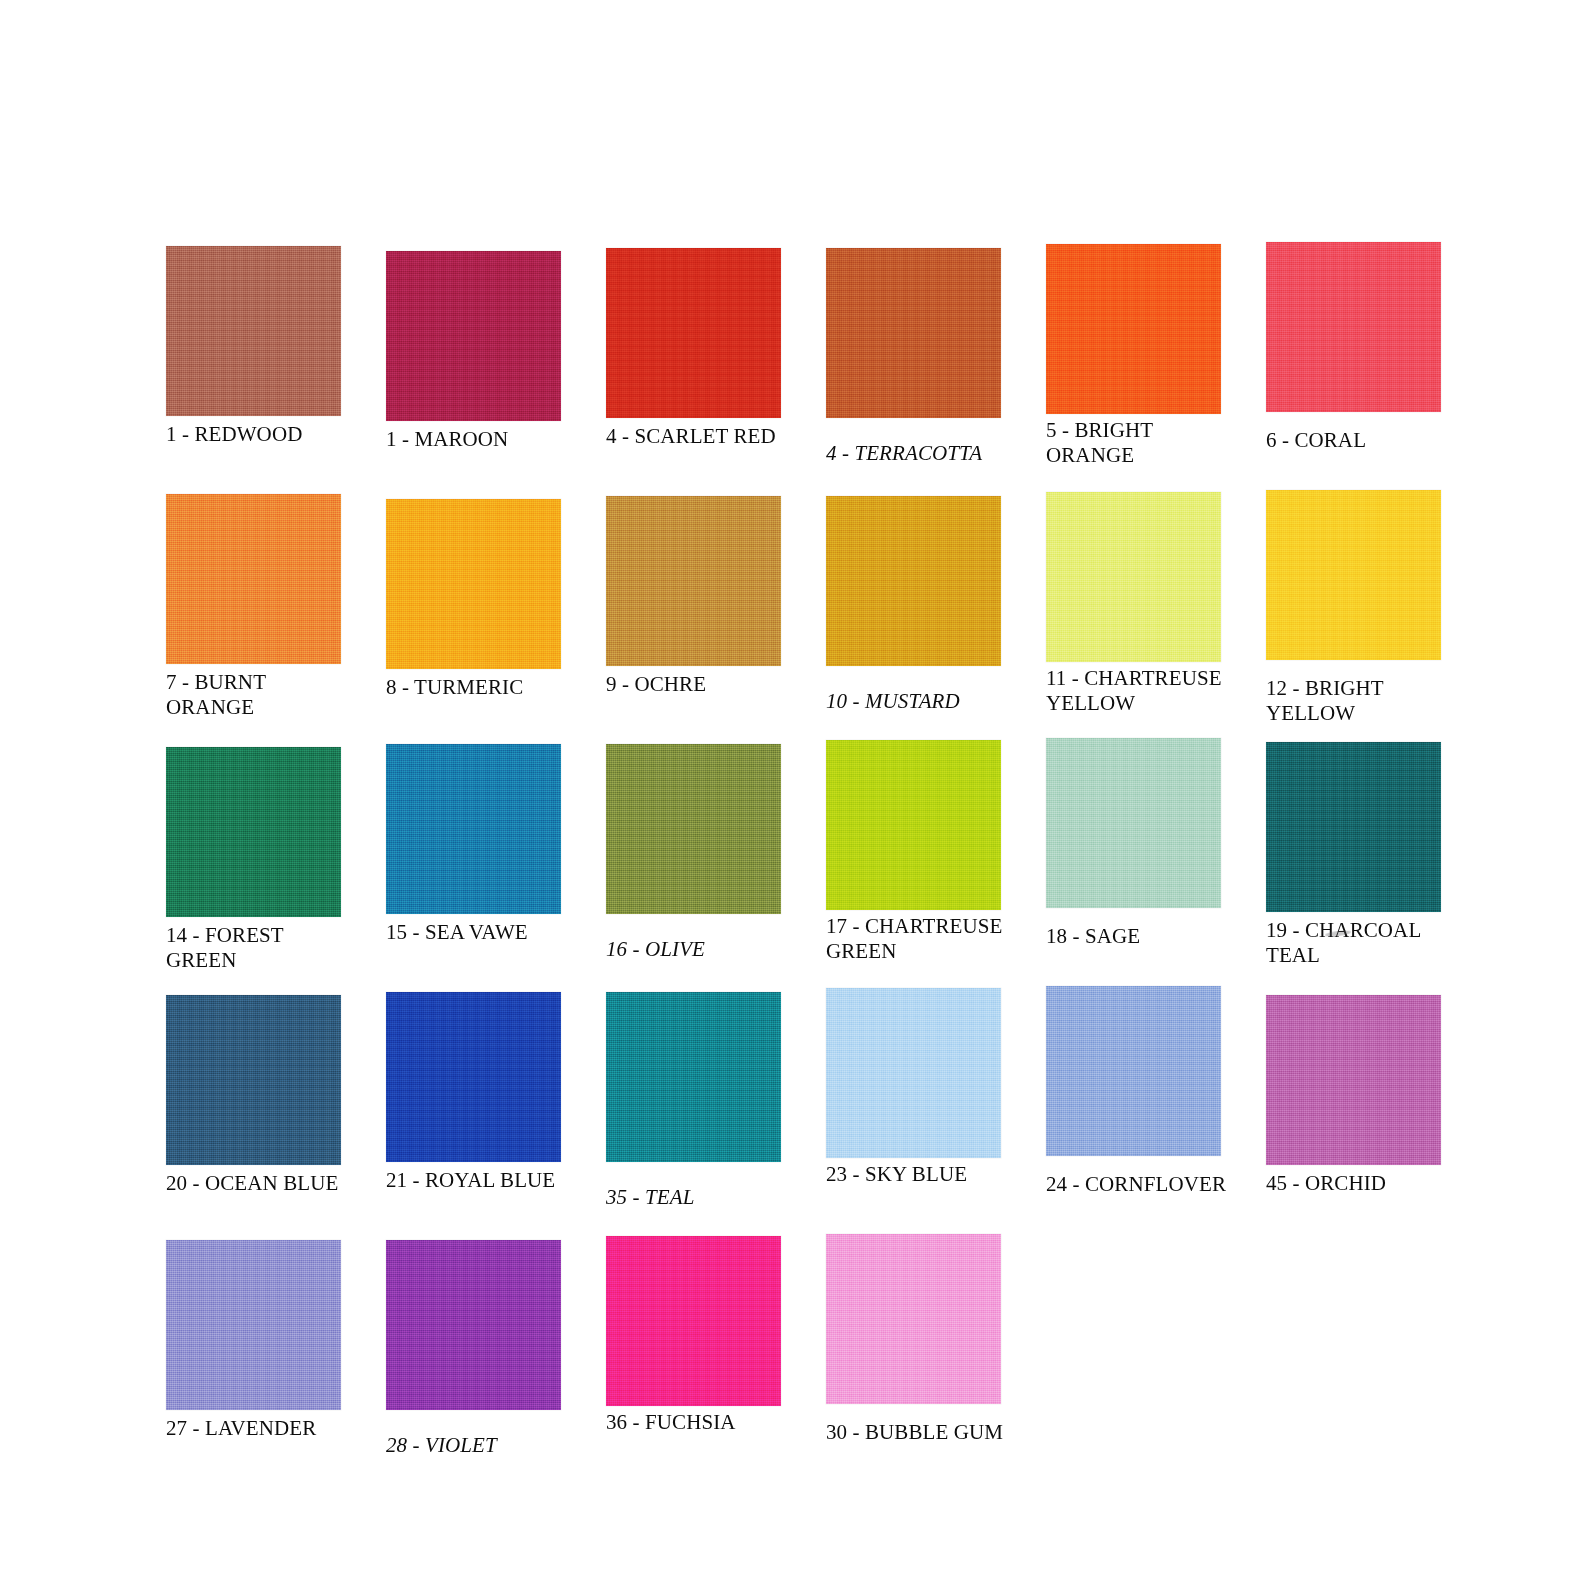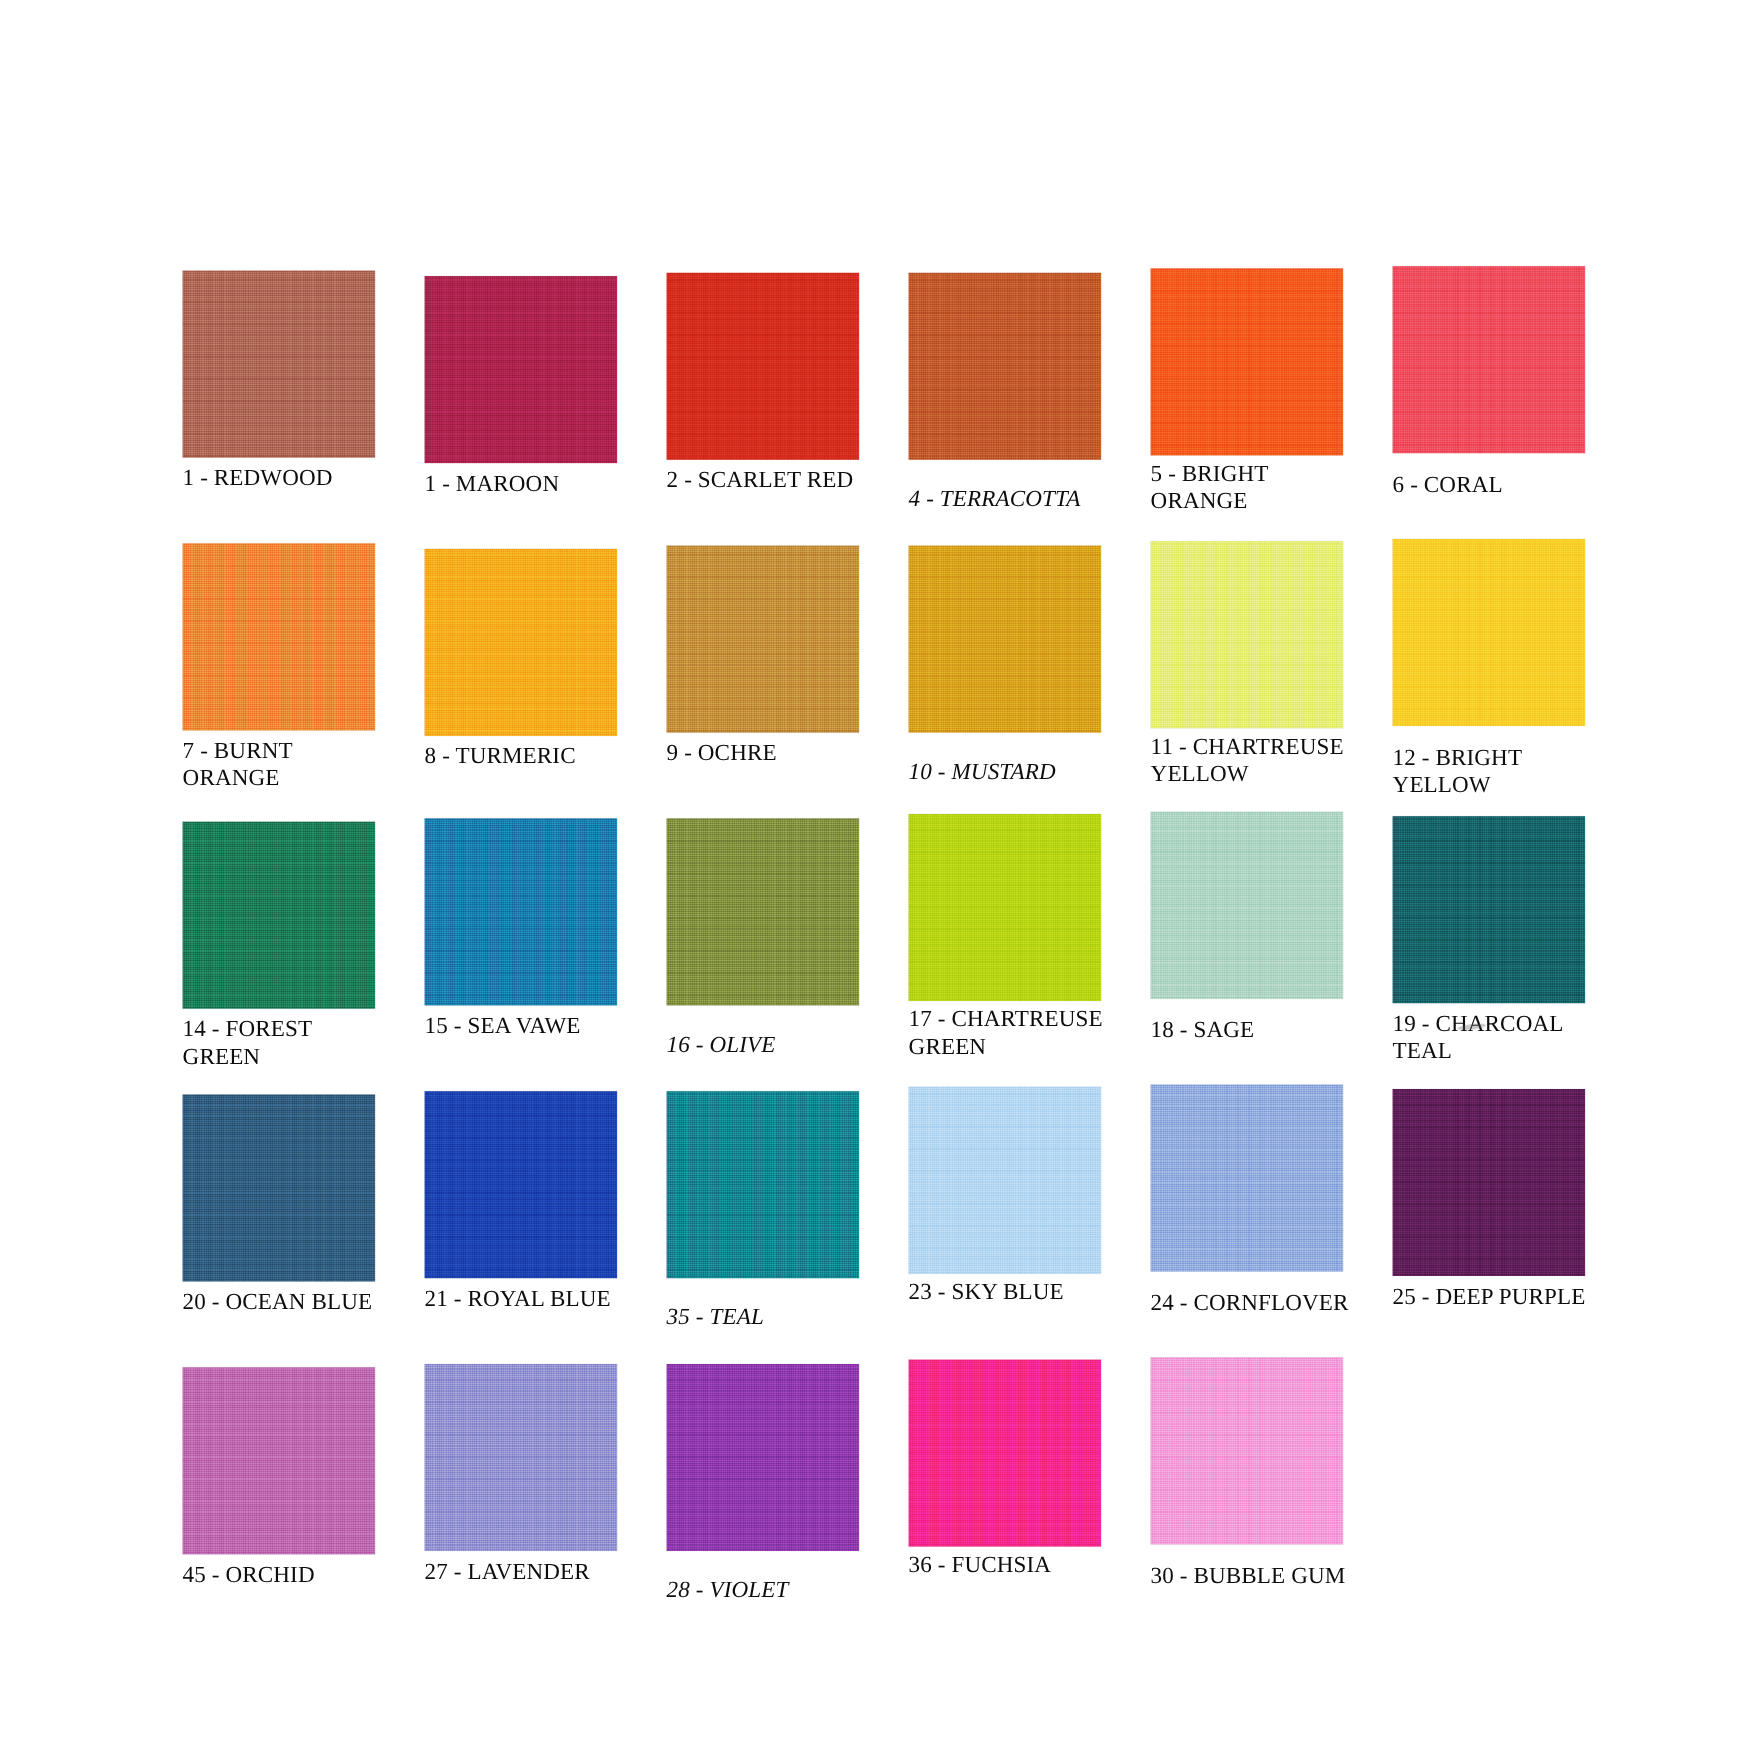--- a/index.html
+++ b/index.html
@@ -126,21 +126,21 @@
       <div class="cell c1">
         <div class="chip" style="background: rgb(171, 99, 82);"></div>
         <div class="label">1 - REDWOOD</div>
       </div>
       <div class="cell c2">
         <div class="chip" style="background: rgb(168, 32, 73);"></div>
         <div class="label">1 - MAROON</div>
       </div>
       <div class="cell c3">
         <div class="chip" style="background: rgb(211, 42, 28);"></div>
-        <div class="label">2 - SCARLET RED</div>
+        <div class="label">4 - SCARLET RED</div>
       </div>
       <div class="cell c4">
         <div class="chip" style="background: rgb(192, 86, 42);"></div>
         <div class="label">4 - TERRACOTTA</div>
       </div>
       <div class="cell c5">
         <div class="chip" style="background: rgb(244, 87, 27);"></div>
         <div class="label">5 - BRIGHT
 ORANGE</div>
       </div>
@@ -215,24 +215,20 @@
         <div class="label">35 - TEAL</div>
       </div>
       <div class="cell c5">
         <div class="chip" style="background: rgb(177, 214, 242);"></div>
         <div class="label">23 - SKY BLUE</div>
       </div>
       <div class="cell c6">
         <div class="chip" style="background: rgb(143, 169, 222);"></div>
         <div class="label">24 - CORNFLOVER</div>
       </div>
-      <div class="cell c1">
-        <div class="chip" style="background: rgb(92, 29, 86);"></div>
-        <div class="label">25 - DEEP PURPLE</div>
-      </div>
       <div class="cell c2">
         <div class="chip" style="background: rgb(187, 98, 172);"></div>
         <div class="label">45 - ORCHID</div>
       </div>
       <div class="cell c3">
         <div class="chip" style="background: rgb(142, 142, 208);"></div>
         <div class="label">27 - LAVENDER</div>
       </div>
       <div class="cell c4">
         <div class="chip" style="background: rgb(138, 54, 171);"></div>

